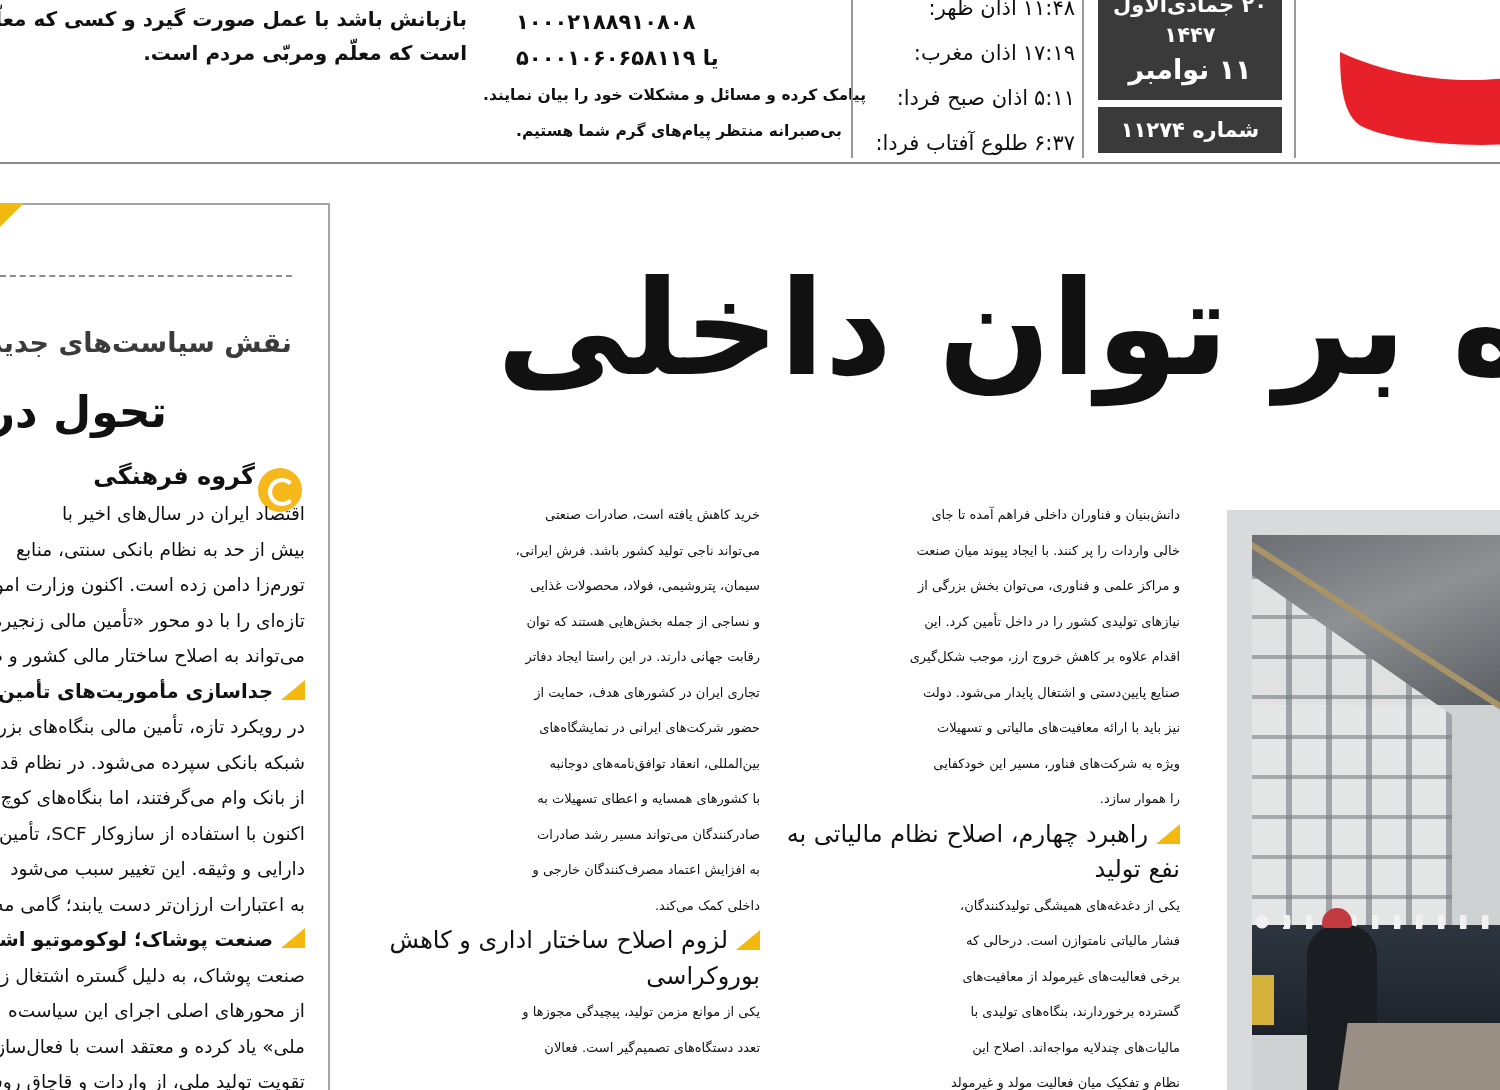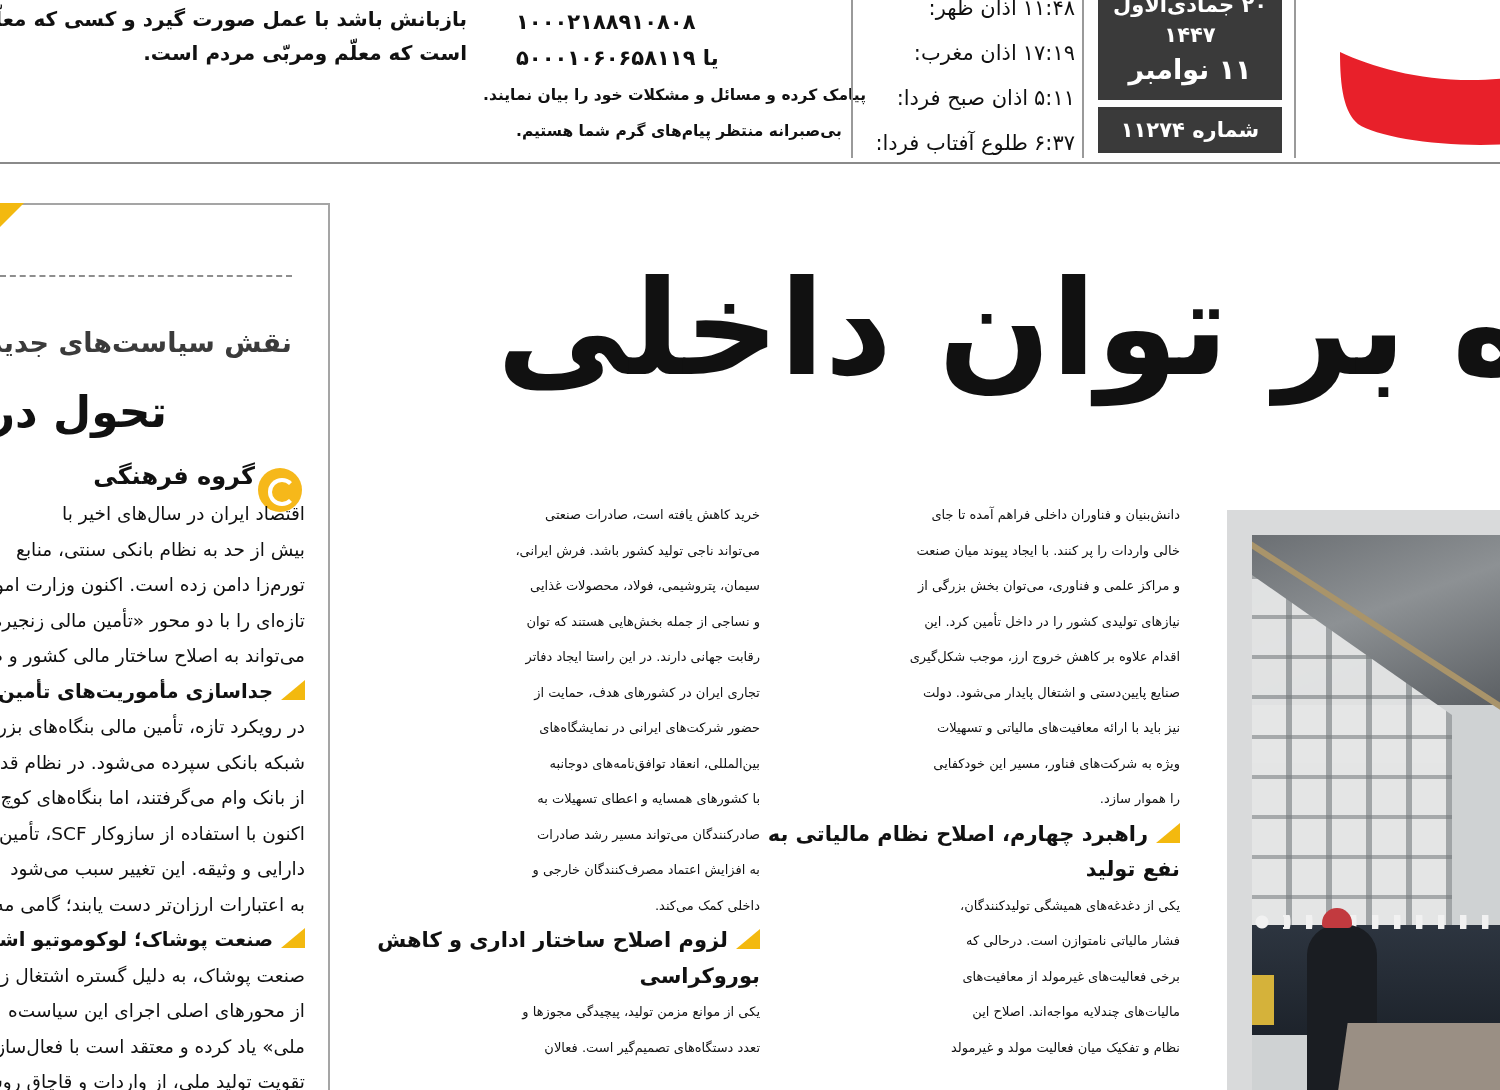--- a/index.html
+++ b/index.html
@@ -41,21 +41,21 @@
   .side-line.sub { font-weight: bold; font-size: 19.5px; position: relative; padding-right: 0; }
 
   .tri { display: inline-block; width: 0; height: 0; border-bottom: 20px solid #f3b90f; border-left: 24px solid transparent; margin-left: 8px; vertical-align: -2px; }
 
   
   .headline { position: absolute; right: -30px; top: 228px; font-size: 132px; font-weight: bold; white-space: nowrap; letter-spacing: -2px; line-height: 200px; font-family: "DejaVu Sans", sans-serif; }
 
   
   .col { position: absolute; top: 497px; text-align: justify; text-align-last: right; }
   .col .ln { font-size: 13px; line-height: 35.5px; white-space: nowrap; text-align: right; }
-  .col .ln.sub { font-weight: bold; font-size: 21px; }
+  .col .ln.sub { font-weight: normal; font-size: 24px; }
   .col-mid { right: 740px; width: 385px; }
   .col-right { right: 320px; width: 385px; }
 
   
   .photo-frame { position: absolute; left: 1227px; top: 510px; width: 290px; height: 600px; background: #d9dadb; }
   .photo { position: absolute; left: 1252px; top: 535px; width: 260px; height: 560px; overflow: hidden; background: #cfd2d3; }
   .photo .roof { position: absolute; left: 0; top: 0; width: 260px; height: 170px; background: linear-gradient(160deg, #6b6f73 0%, #8d9194 45%, #5a5e62 100%); }
   .photo .roof::before { content: ""; position: absolute; left: -10px; top: 0; width: 330px; height: 6px; background: #a9946a; transform: rotate(33deg); transform-origin: left top; }
   .photo .wall { position: absolute; left: 0; top: 40px; width: 200px; height: 400px; background: repeating-linear-gradient(90deg, #e6e7e7 0px, #e6e7e7 34px, #9fa3a5 34px, #9fa3a5 40px), #e3e4e4; clip-path: polygon(0 0, 100% 35%, 100% 100%, 0 100%); opacity: .95; }
   .photo .wall::after { content: ""; position: absolute; inset: 0; background: repeating-linear-gradient(0deg, transparent 0px, transparent 36px, rgba(110,115,118,.55) 36px, rgba(110,115,118,.55) 40px); }
@@ -183,20 +183,21 @@
   <div class="ln">اقدام علاوه بر کاهش خروج ارز، موجب شکل‌گیری</div>
   <div class="ln">صنایع پایین‌دستی و اشتغال پایدار می‌شود. دولت</div>
   <div class="ln">نیز باید با ارائه معافیت‌های مالیاتی و تسهیلات</div>
   <div class="ln">ویژه به شرکت‌های فناور، مسیر این خودکفایی</div>
   <div class="ln">را هموار سازد.</div>
   <div class="ln sub"><span class="tri"></span><span>راهبرد چهارم، اصلاح نظام مالیاتی به</span></div>
   <div class="ln sub">نفع تولید</div>
   <div class="ln">یکی از دغدغه‌های همیشگی تولیدکنندگان،</div>
   <div class="ln">فشار مالیاتی نامتوازن است. درحالی که</div>
   <div class="ln">برخی فعالیت‌های غیرمولد از معافیت‌های</div>
+  <div class="ln">گسترده برخوردارند، بنگاه‌های تولیدی با</div>
   <div class="ln">مالیات‌های چندلایه مواجه‌اند. اصلاح این</div>
   <div class="ln">نظام و تفکیک میان فعالیت مولد و غیرمولد</div>
 </div>
 
 <div class="photo-frame"></div>
 <div class="photo">
   <div class="roof"></div>
   <div class="wall"></div>
   <div class="crowd"></div>
   <div class="sign"></div>

